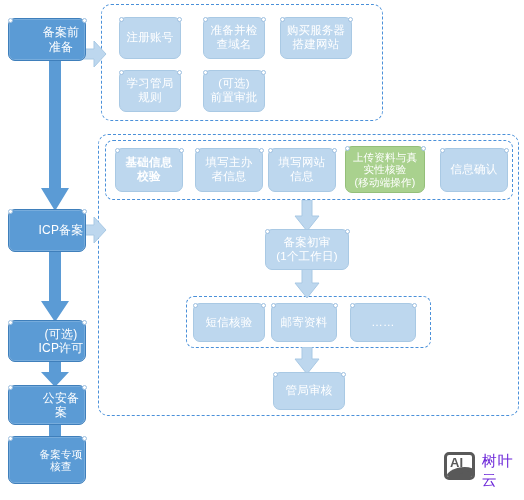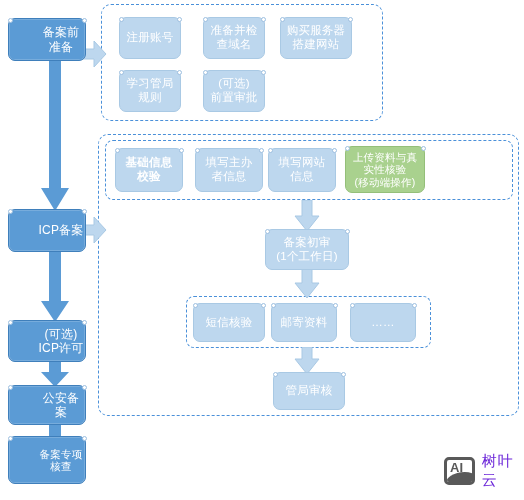--- a/index.html
+++ b/index.html
@@ -85,21 +85,21 @@
   }
 
   
   .arrow { position: absolute; }
   .arrow svg { display: block; }
 
   
   #watermark {
     position: absolute;
     display: flex;
-    align-items: center;
+    align-items: flex-start;
     gap: 7px;
     padding-left: 24px;
   }
   #watermark .wm-icon {
     width: 34px;
     height: 28px;
     border: 3px solid #595959;
     border-radius: 5px;
     position: relative;
     box-sizing: border-box;
@@ -238,20 +238,21 @@
   <div class="node light" style="left:195px; top:148px; width:68px; height:44px;">填写主办
 者信息</div>
 
   <div class="node light" style="left:268px; top:148px; width:68px; height:44px;">填写网站
 信息</div>
 
   <div class="node green" style="left:345px; top:146px; width:80px; height:47px;">上传资料与真
 实性核验
 (移动端操作)</div>
 
+  <div class="node light" style="left:440px; top:148px; width:68px; height:44px;">信息确认</div>
 
   <div class="node light" style="left:265px; top:229px; width:84px; height:41px;">备案初审
 (1个工作日)</div>
 
   <div class="node light" style="left:193px; top:303px; width:72px; height:39px;">短信核验</div>
 
   <div class="node light" style="left:271px; top:303px; width:66px; height:39px;font-family:Liberation Mono, monospace;">邮寄资料</div>
 
   <div class="node light" style="left:350px; top:303px; width:66px; height:39px;">……</div>
 

